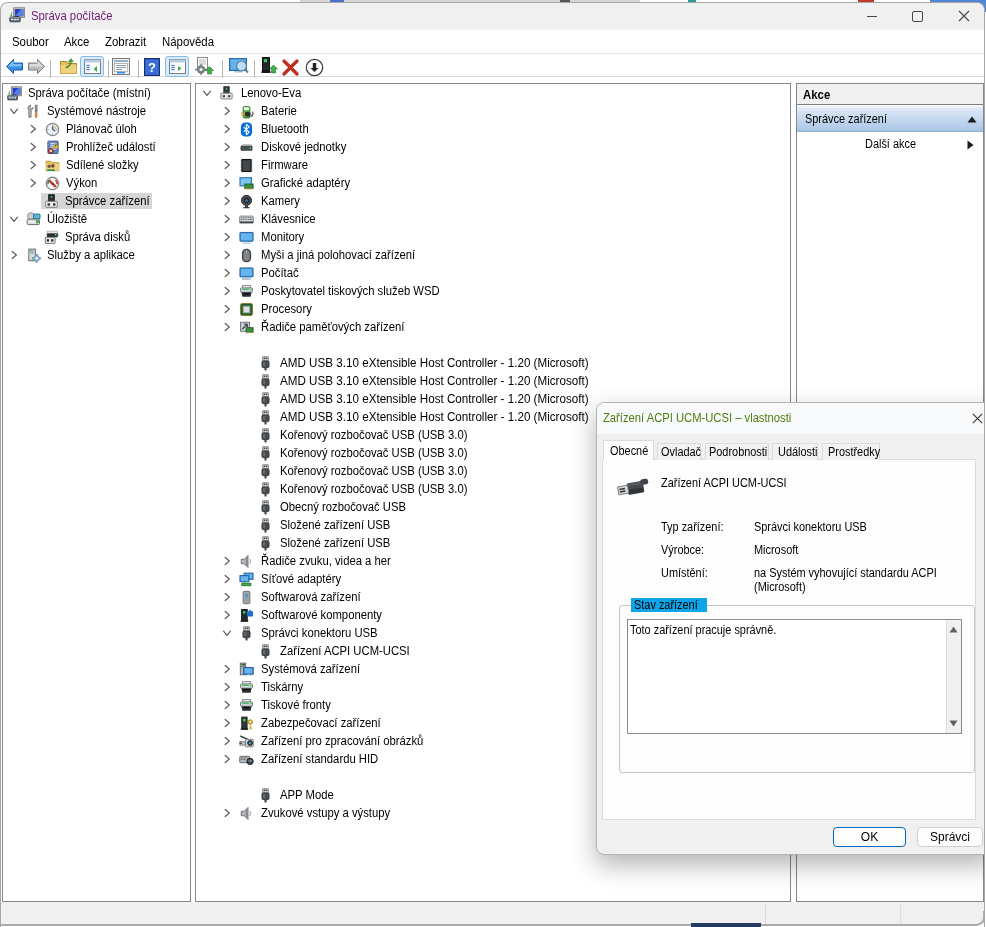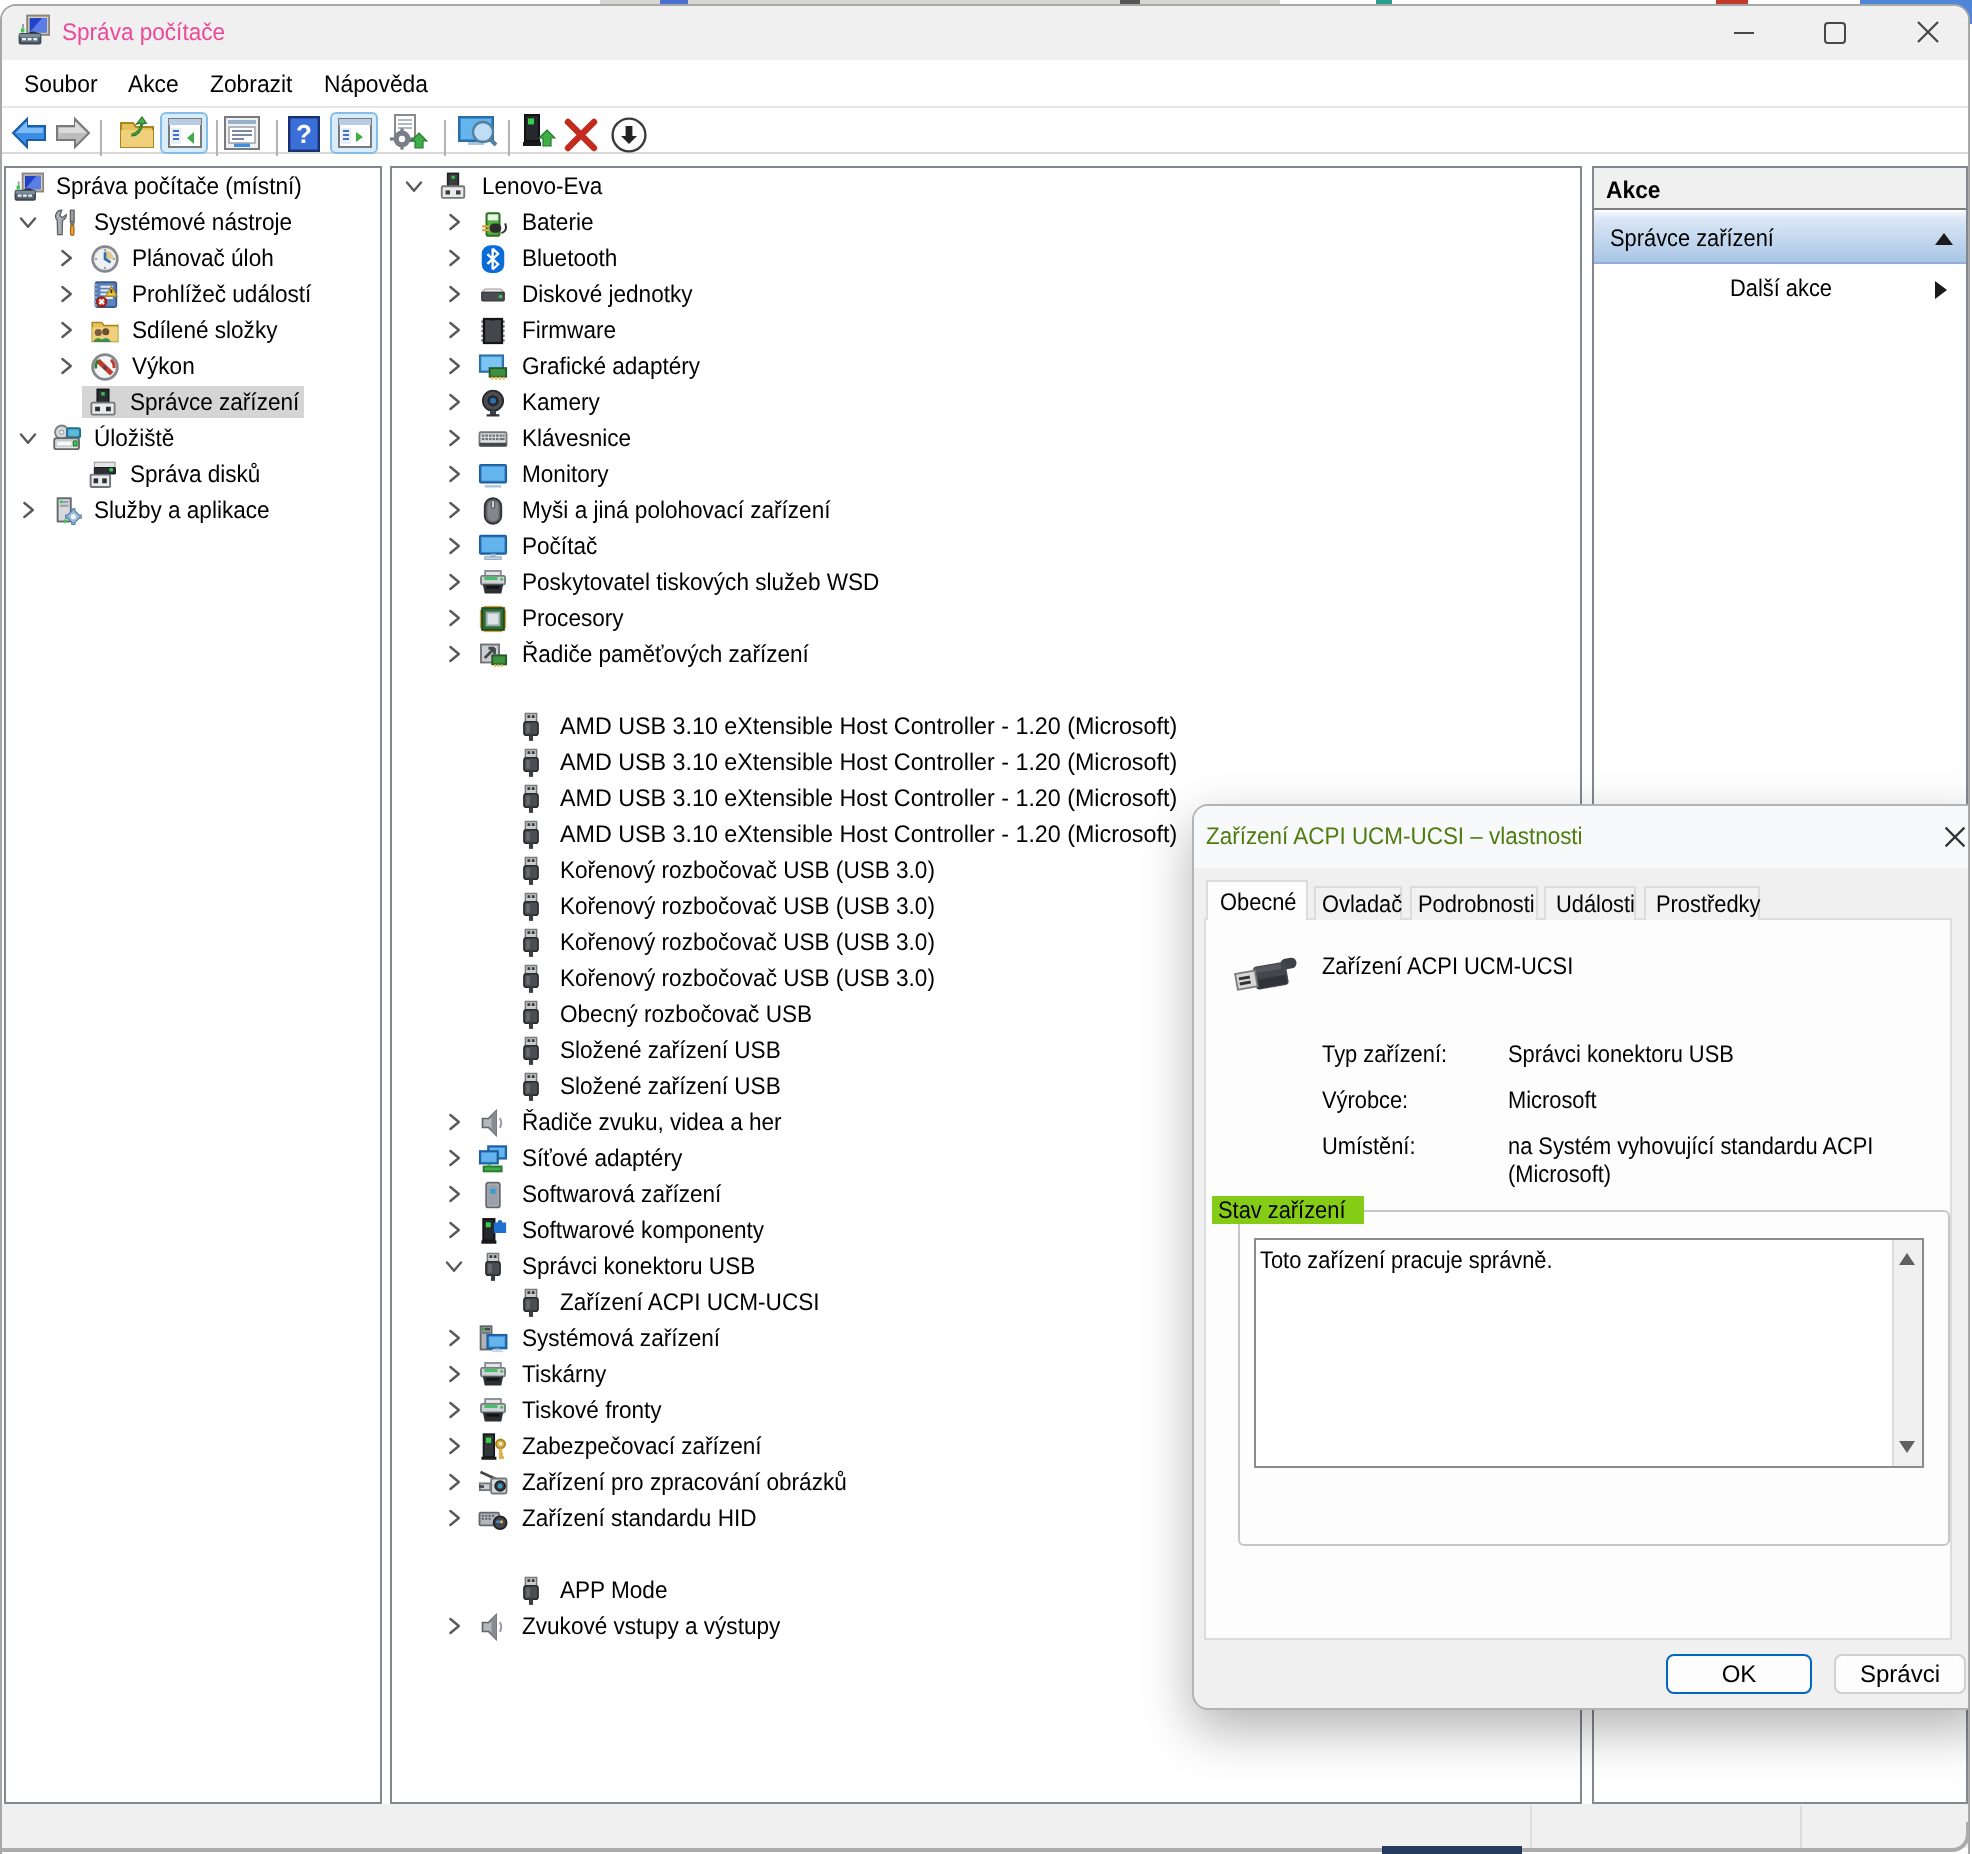--- a/index.html
+++ b/index.html
@@ -335,21 +335,21 @@
 <div class="abs" style="left:688px;top:0;width:8px;height:2px;background:#2a9d8f"></div>
 <div class="abs" style="left:858px;top:0;width:16px;height:3px;background:#c0392b"></div>
 
 <div class="abs" id="win" style="left:0;top:2px;width:985px;height:925px;background:#fff;
  border:1px solid #a7a7a7;border-bottom:none;border-radius:8px 8px 0 0;box-sizing:border-box;overflow:hidden;">
 
  <div class="abs" style="left:0;top:0;width:100%;height:27px;background:#f0f0f0;border-radius:8px 8px 0 0;"></div>
  <svg class="abs" style="left:8px;top:4px" width="16" height="16">
       <use href="#cmgmt"></use>
     </svg>
- <div class="dtx" style="left:30px;top:6px;color:#ec4899"><span style="transform:scaleX(0.94)">Správa počítače</span></div>
+ <div class="dtx" style="left:30px;top:6px;color:#701a75"><span style="transform:scaleX(0.94)">Správa počítače</span></div>
  <div class="abs" style="left:866px;top:13px;width:10px;height:1px;background:#474747"></div>
  <div class="abs" style="left:911px;top:8px;width:9px;height:9px;border:1px solid #474747;border-radius:2px"></div>
  <svg class="abs" style="left:957px;top:7px" width="12" height="12">
       <path d="M1 1 L11 11 M11 1 L1 11" stroke="#474747" stroke-width="1.1"></path>
     </svg>
 
  <div class="abs" style="left:0;top:28px;width:100%;height:23px;background:#fff;"></div>
  <div class="dtx" style="left:11px;top:32px"><span style="transform:scaleX(0.95)">Soubor</span></div>
  <div class="dtx" style="left:63px;top:32px"><span style="transform:scaleX(0.95)">Akce</span></div>
  <div class="dtx" style="left:104px;top:32px"><span style="transform:scaleX(0.95)">Zobrazit</span></div>
@@ -890,21 +890,21 @@
       </svg>
   <div class="dtx" style="left:64px;top:73px"><span>Zařízení ACPI UCM-UCSI</span></div>
   <div class="dtx" style="left:64px;top:117px"><span>Typ zařízení:</span></div>
   <div class="dtx" style="left:157px;top:117px"><span>Správci konektoru USB</span></div>
   <div class="dtx" style="left:64px;top:140px"><span>Výrobce:</span></div>
   <div class="dtx" style="left:157px;top:140px"><span>Microsoft</span></div>
   <div class="dtx" style="left:64px;top:163px"><span>Umístění:</span></div>
   <div class="dtx" style="left:157px;top:163px;white-space:normal;line-height:14px"><span style="width:205px">na Systém vyhovující standardu ACPI (Microsoft)</span></div>
 
   <div class="abs" style="left:22px;top:202px;width:356px;height:168px;border:1px solid #c6c6c6;border-radius:3px;box-sizing:border-box"></div>
-  <div class="dtx" style="left:9px;top:195px;background:#84cc16;padding:0 3px"><span>Stav zařízení</span></div>
+  <div class="dtx" style="left:34px;top:195px;background:#0ea5e9;padding:0 3px"><span>Stav zařízení</span></div>
   <div class="abs" style="left:30px;top:216px;width:335px;height:115px;background:#fff;border:1px solid #8b8b8b;box-sizing:border-box"></div>
   <div class="dtx" style="left:33px;top:220px"><span>Toto zařízení pracuje správně.</span></div>
   <div class="abs" style="left:349px;top:217px;width:15px;height:113px;background:#f0f0f0;border-left:1px solid #dcdcdc;box-sizing:border-box"></div>
   <svg class="abs" style="left:352px;top:223px" width="9" height="7">
         <path d="M4.5 0.5 L8.5 6.5 H0.5 Z" fill="#606060"></path>
       </svg>
   <svg class="abs" style="left:352px;top:317px" width="9" height="7">
         <path d="M4.5 6.5 L8.5 0.5 H0.5 Z" fill="#606060"></path>
       </svg>
 

